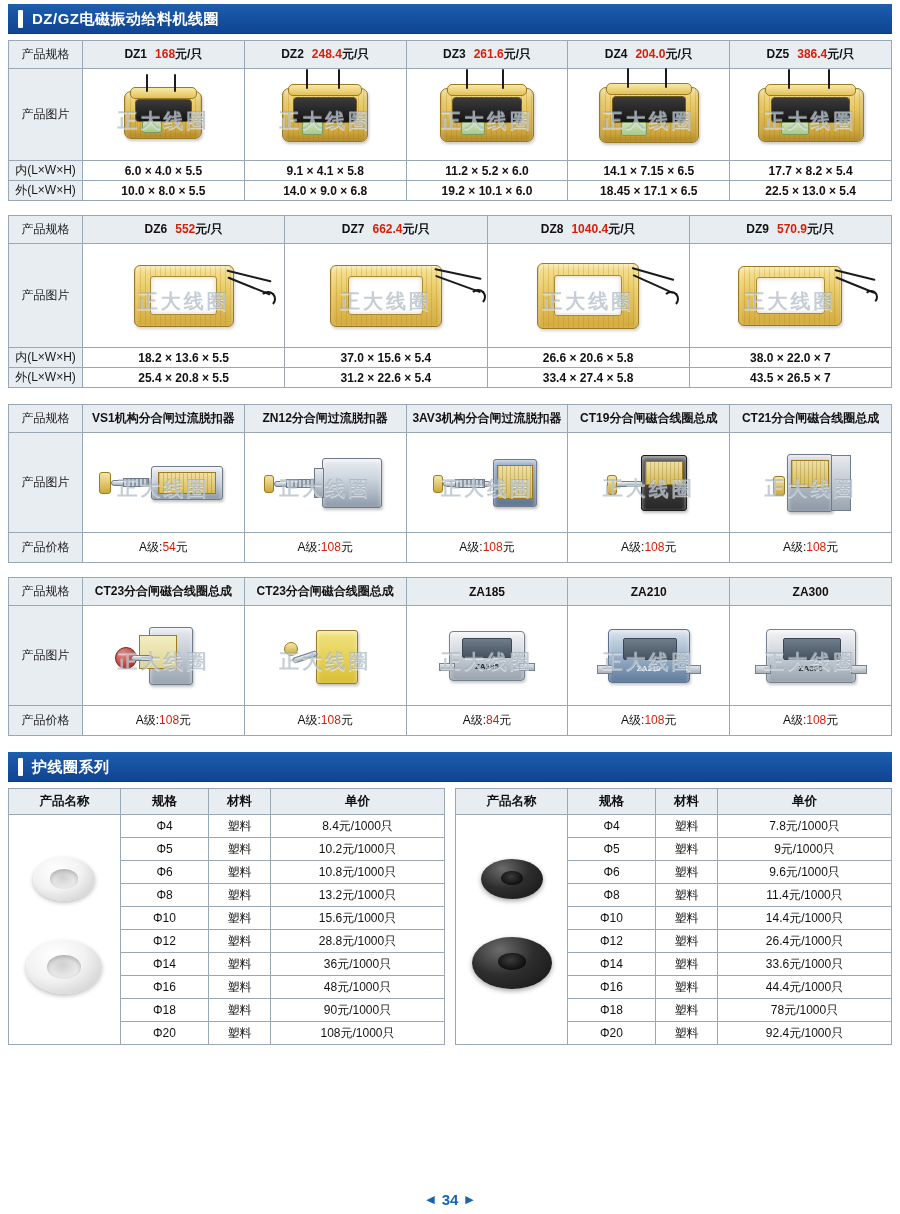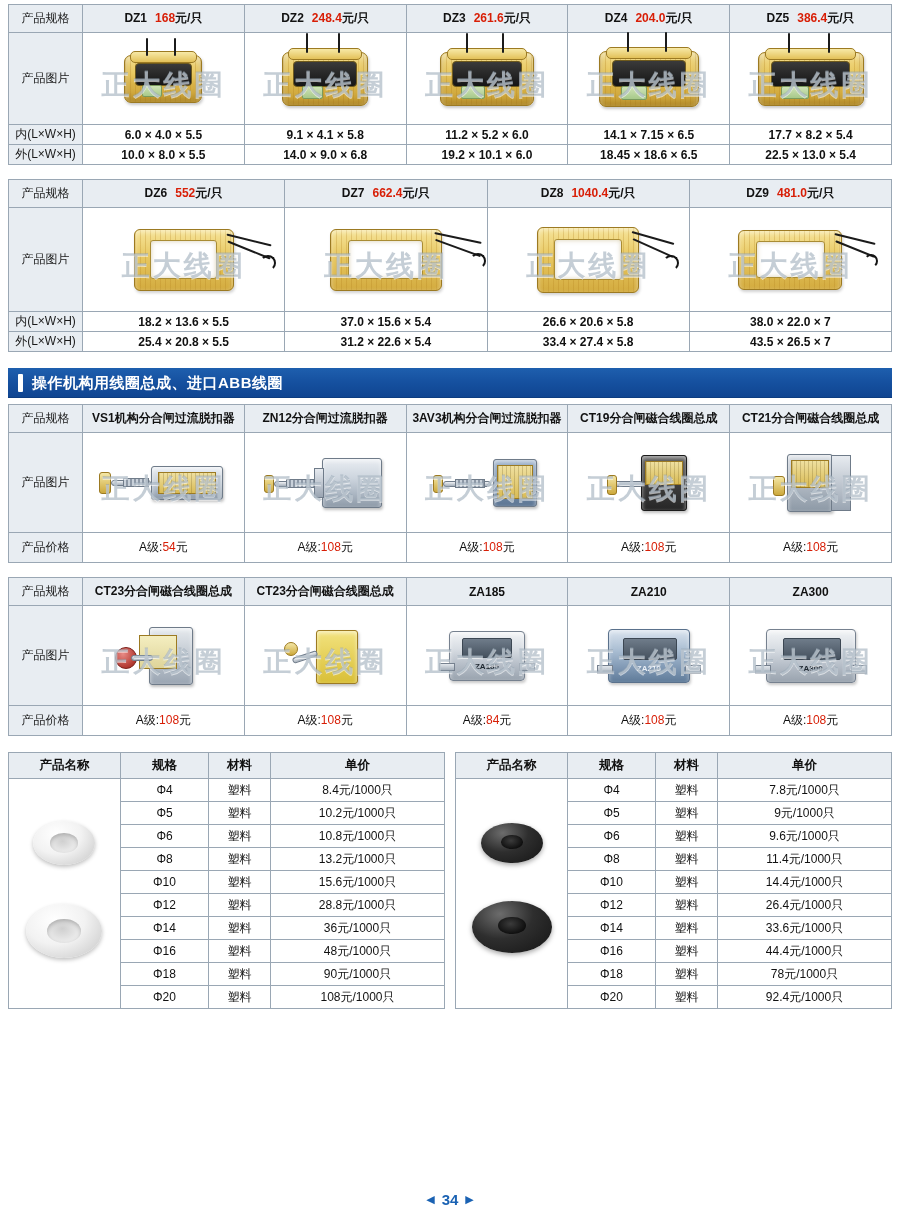--- a/index.html
+++ b/index.html
@@ -72,21 +72,21 @@
   .spacer8 { height: 14px; }
   .spacer14 { height: 16px; }
 
   
   .wm {
     position:absolute; left:0; top:0; width:100%; height:100%;
     display:flex; align-items:center; justify-content:center;
     pointer-events:none;
   }
   .wm span {
-    font-size: 28px; font-weight: bold; color: rgba(150,165,180,0.55);
+    font-size: 20px; font-weight: bold; color: rgba(150,165,180,0.55);
     letter-spacing: 3px; white-space: nowrap;
     text-shadow: 0 1px 0 rgba(255,255,255,.6);
     margin-top: 12px;
   }
 
   
   .coil { position:absolute; left:50%; top:50%; transform: translate(-50%,-50%); }
   .coil-body {
     position: relative;
     border-radius: 7px;
@@ -247,20 +247,24 @@
   .footer .arrow { color:#1a62b3; font-size:11px; }
   .topline { height:4px; }
 </style>
 </head>
 <body>
 
 <div class="page">
 
   <div class="topline"></div>
 
+  <div class="sec-head">
+    <span class="bar"></span>
+    <span class="title">DZ/GZ电磁振动给料机线圈</span>
+  </div>
 
   <table class="pt">
     <colgroup>
       <col style="width:74px">
         <col>
         <col>
         <col>
         <col>
         <col>
     </colgroup>
@@ -362,21 +366,21 @@
       <td class="dimcell">9.1 × 4.1 × 5.8</td>
       <td class="dimcell">11.2 × 5.2 × 6.0</td>
       <td class="dimcell">14.1 × 7.15 × 6.5</td>
       <td class="dimcell">17.7 × 8.2 × 5.4</td>
     </tr>
     <tr>
       <td class="rowlabel">外(L×W×H)</td>
       <td class="dimcell">10.0 × 8.0 × 5.5</td>
       <td class="dimcell">14.0 × 9.0 × 6.8</td>
       <td class="dimcell">19.2 × 10.1 × 6.0</td>
-      <td class="dimcell">18.45 × 18.6 × 6.5</td>
+      <td class="dimcell">18.45 × 17.1 × 6.5</td>
       <td class="dimcell">22.5 × 13.0 × 5.4</td>
     </tr>
   </tbody>
     </table>
 
   <div class="spacer8"></div>
 
   <table class="pt">
     <colgroup>
         <col style="width:74px">
@@ -391,21 +395,21 @@
       <td class="modelcell">
         <span>DZ6</span><span class="price">552</span><span class="unit">元/只</span>
       </td>
       <td class="modelcell">
         <span>DZ7</span><span class="price">662.4</span><span class="unit">元/只</span>
       </td>
       <td class="modelcell">
         <span>DZ8</span><span class="price">1040.4</span><span class="unit">元/只</span>
       </td>
       <td class="modelcell">
-        <span>DZ9</span><span class="price">481.0</span><span class="unit">元/只</span>
+        <span>DZ9</span><span class="price">570.9</span><span class="unit">元/只</span>
       </td>
     </tr>
     <tr>
       <td class="rowlabel">产品图片</td>
       <td class="imgcell" style="height:104px">
         <div class="coil" style="width:100px;height:62px;">
           <div class="ring-body" style="width:100px;height:62px;">
                 <div class="ring-hole"></div>
               </div>
           <div class="lead" style="width:46px;height:2px;left:92px;top:10px;transform:rotate(14deg);"></div>
@@ -468,24 +472,20 @@
       <td class="dimcell">25.4 × 20.8 × 5.5</td>
       <td class="dimcell">31.2 × 22.6 × 5.4</td>
       <td class="dimcell">33.4 × 27.4 × 5.8</td>
       <td class="dimcell">43.5 × 26.5 × 7</td>
     </tr>
   </tbody>
     </table>
 
   <div class="spacer14"></div>
 
-  <div class="sec-head">
-    <span class="bar"></span>
-    <span class="title">操作机构用线圈总成、进口ABB线圈</span>
-  </div>
 
   <table class="pt">
     <colgroup>
         <col style="width:74px">
         <col>
         <col>
         <col>
         <col>
         <col>
       </colgroup>
@@ -670,20 +670,24 @@
       <td class="pricecell"><span class="grade">A级:</span><span class="amt">108</span><span>元</span></td>
       <td class="pricecell"><span class="grade">A级:</span><span class="amt">84</span><span>元</span></td>
       <td class="pricecell"><span class="grade">A级:</span><span class="amt">108</span><span>元</span></td>
       <td class="pricecell"><span class="grade">A级:</span><span class="amt">108</span><span>元</span></td>
     </tr>
   </tbody>
     </table>
 
   <div class="spacer14"></div>
 
+  <div class="sec-head">
+    <span class="bar"></span>
+    <span class="title">护线圈系列</span>
+  </div>
 
   <div class="gwrap">
 
     <table class="gt">
       <colgroup>
           <col style="width:112px">
           <col style="width:88px">
           <col style="width:62px">
           <col>
         </colgroup>

